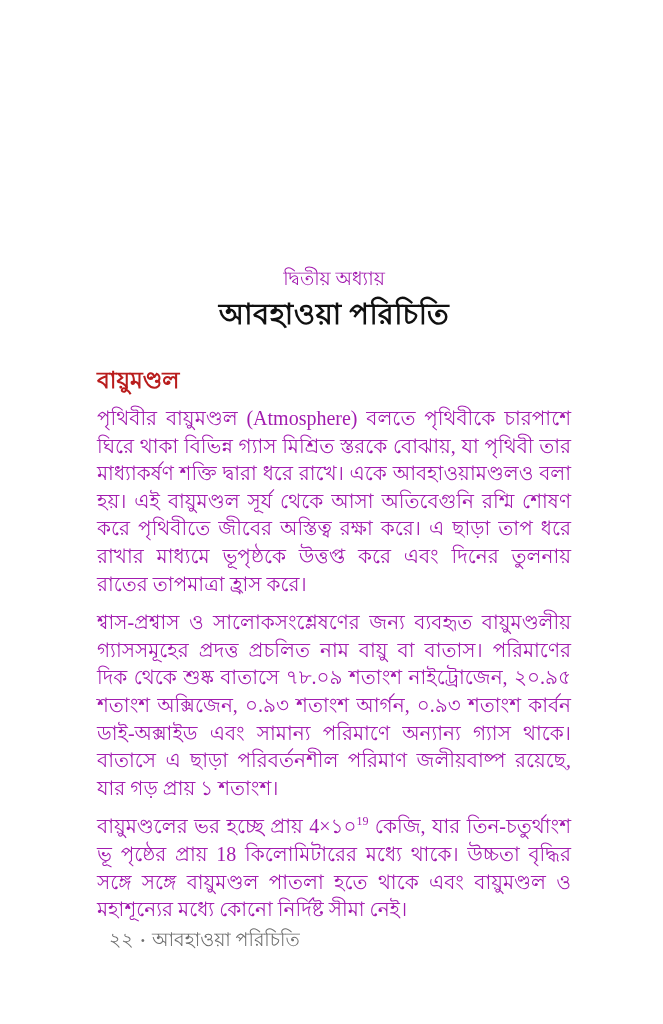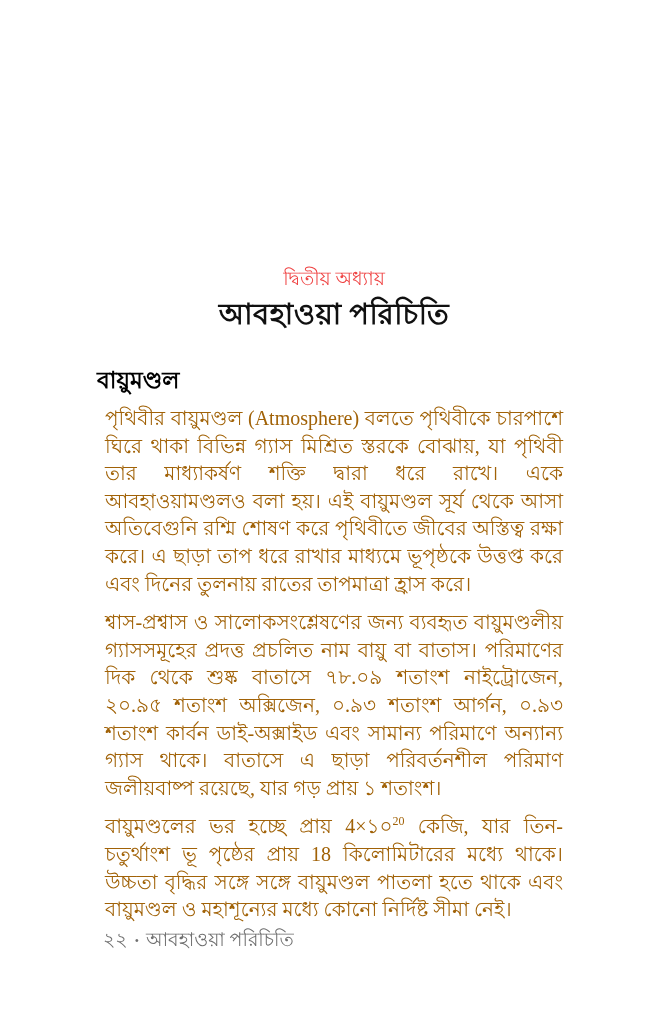--- a/index.html
+++ b/index.html
@@ -20,58 +20,58 @@
     position: absolute;
     left: 97px;
     top: 0;
     width: 474px;
   }
   .chapter-label {
     margin-top: 266px;
     text-align: center;
     font-size: 19px;
     line-height: 26px;
-    color: #ef4444;
+    color: #a21caf;
   }
   .page-title {
     margin-top: 4px;
     text-align: center;
     font-size: 29px;
     line-height: 36px;
     font-weight: 700;
     color: #101010;
     letter-spacing: 0.5px;
   }
   .section-heading {
     margin-top: 34px;
     font-size: 23px;
     line-height: 30px;
     font-weight: 700;
-    color: #000000;
+    color: #b91c1c;
   }
   .body-paragraph {
-    margin: 8px;
+    margin: 0;
     margin-top: 11px;
     font-size: 20px;
     line-height: 27.6px;
     text-align: justify;
     text-justify: inter-word;
-    color: #a16207;
+    color: #a21caf;
   }
   .body-paragraph.first {
     margin-top: 9px;
   }
   sup.exp {
     font-size: 12px;
     line-height: 0;
     vertical-align: super;
   }
   .footer {
     position: absolute;
-    left: 103px;
+    left: 109px;
     top: 927px;
     font-size: 19px;
     line-height: 26px;
     color: #6f6f6f;
     display: flex;
     align-items: center;
     gap: 7px;
   }
   .footer .bullet {
     font-size: 12px;
@@ -89,21 +89,21 @@
     <div class="chapter-label">দ্বিতীয় অধ্যায়</div>
 
     <h1 class="page-title" style="margin:4px 0 0 0;">আবহাওয়া পরিচিতি</h1>
 
     <h2 class="section-heading" style="margin-bottom:0;">বায়ুমণ্ডল</h2>
 
     <p class="body-paragraph first">পৃথিবীর বায়ুমণ্ডল (Atmosphere) বলতে পৃথিবীকে চারপাশে ঘিরে থাকা বিভিন্ন গ্যাস মিশ্রিত স্তরকে বোঝায়, যা পৃথিবী তার মাধ্যাকর্ষণ শক্তি দ্বারা ধরে রাখে। একে আবহাওয়ামণ্ডলও বলা হয়। এই বায়ুমণ্ডল সূর্য থেকে আসা অতিবেগুনি রশ্মি শোষণ করে পৃথিবীতে জীবের অস্তিত্ব রক্ষা করে। এ ছাড়া তাপ ধরে রাখার মাধ্যমে ভূপৃষ্ঠকে উত্তপ্ত করে এবং দিনের তুলনায় রাতের তাপমাত্রা হ্রাস করে।</p>
 
     <p class="body-paragraph">শ্বাস-প্রশ্বাস ও সালোকসংশ্লেষণের জন্য ব্যবহৃত বায়ুমণ্ডলীয় গ্যাসসমূহের প্রদত্ত প্রচলিত নাম বায়ু বা বাতাস। পরিমাণের দিক থেকে শুষ্ক বাতাসে ৭৮.০৯ শতাংশ নাইট্রোজেন, ২০.৯৫ শতাংশ অক্সিজেন, ০.৯৩ শতাংশ আর্গন, ০.৯৩ শতাংশ কার্বন ডাই-অক্সাইড এবং সামান্য পরিমাণে অন্যান্য গ্যাস থাকে। বাতাসে এ ছাড়া পরিবর্তনশীল পরিমাণ জলীয়বাষ্প রয়েছে, যার গড় প্রায় ১ শতাংশ।</p>
 
-    <p class="body-paragraph"><span>বায়ুমণ্ডলের ভর হচ্ছে প্রায় 4×১০</span><sup class="exp">20</sup><span> কেজি, যার তিন-চতুর্থাংশ ভূ পৃষ্ঠের প্রায় 18 কিলোমিটারের মধ্যে থাকে। উচ্চতা বৃদ্ধির সঙ্গে সঙ্গে বায়ুমণ্ডল পাতলা হতে থাকে এবং বায়ুমণ্ডল ও মহাশূন্যের মধ্যে কোনো নির্দিষ্ট সীমা নেই।</span></p>
+    <p class="body-paragraph"><span>বায়ুমণ্ডলের ভর হচ্ছে প্রায় 4×১০</span><sup class="exp">19</sup><span> কেজি, যার তিন-চতুর্থাংশ ভূ পৃষ্ঠের প্রায় 18 কিলোমিটারের মধ্যে থাকে। উচ্চতা বৃদ্ধির সঙ্গে সঙ্গে বায়ুমণ্ডল পাতলা হতে থাকে এবং বায়ুমণ্ডল ও মহাশূন্যের মধ্যে কোনো নির্দিষ্ট সীমা নেই।</span></p>
 
   </div>
 
   <div class="footer">
     <span>২২</span>
     <span class="bullet">•</span>
     <span>আবহাওয়া পরিচিতি</span>
   </div>
 </div>
 

